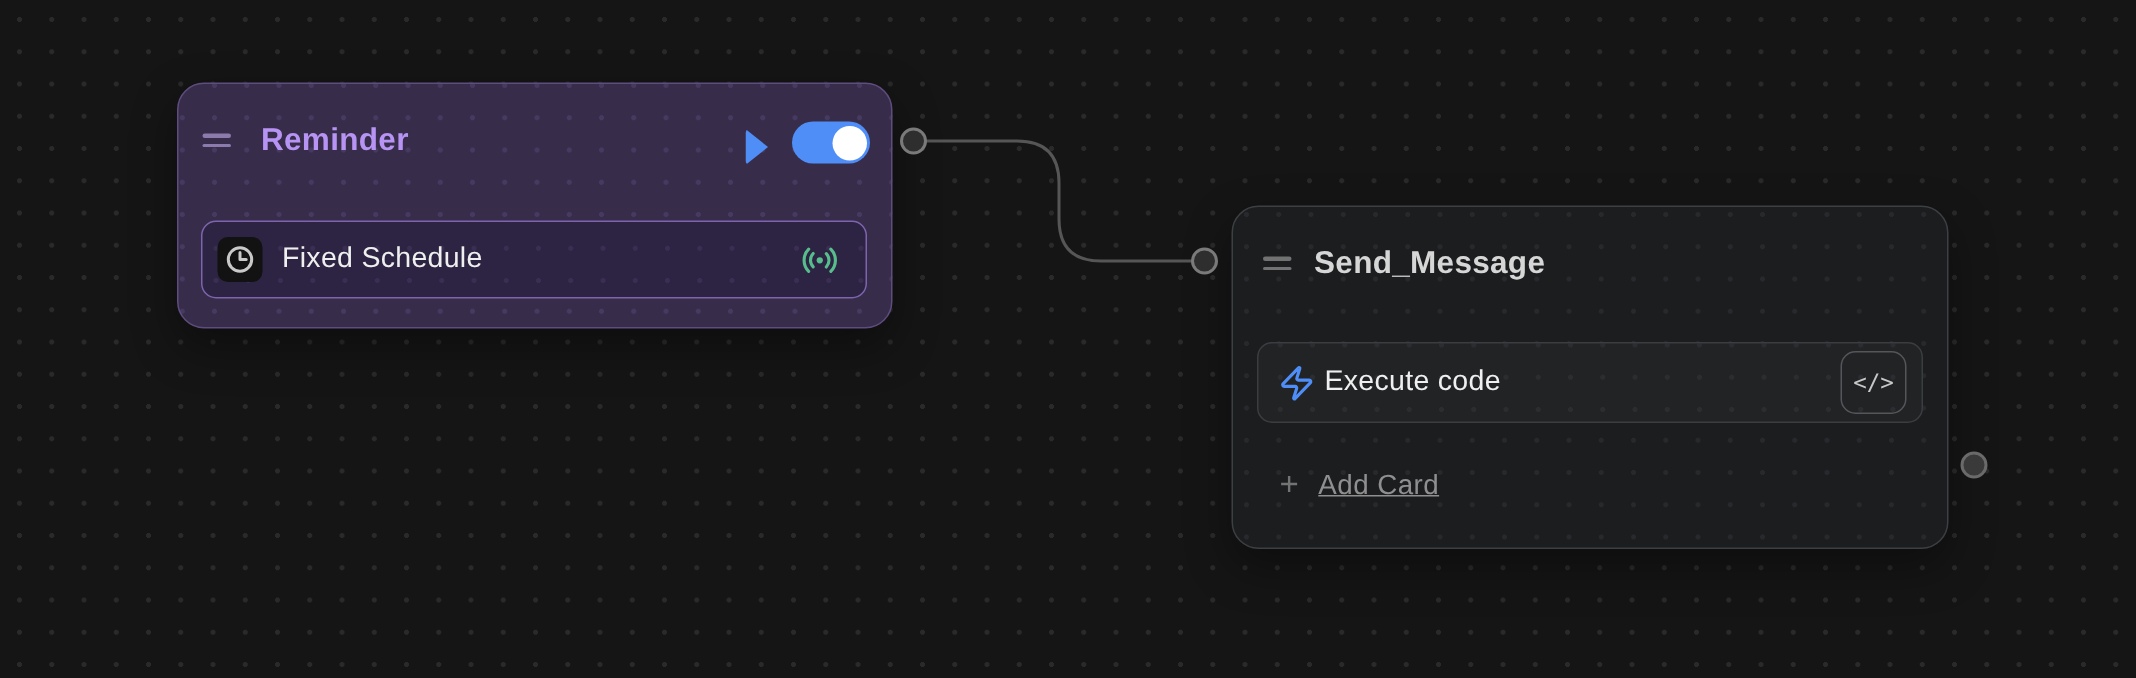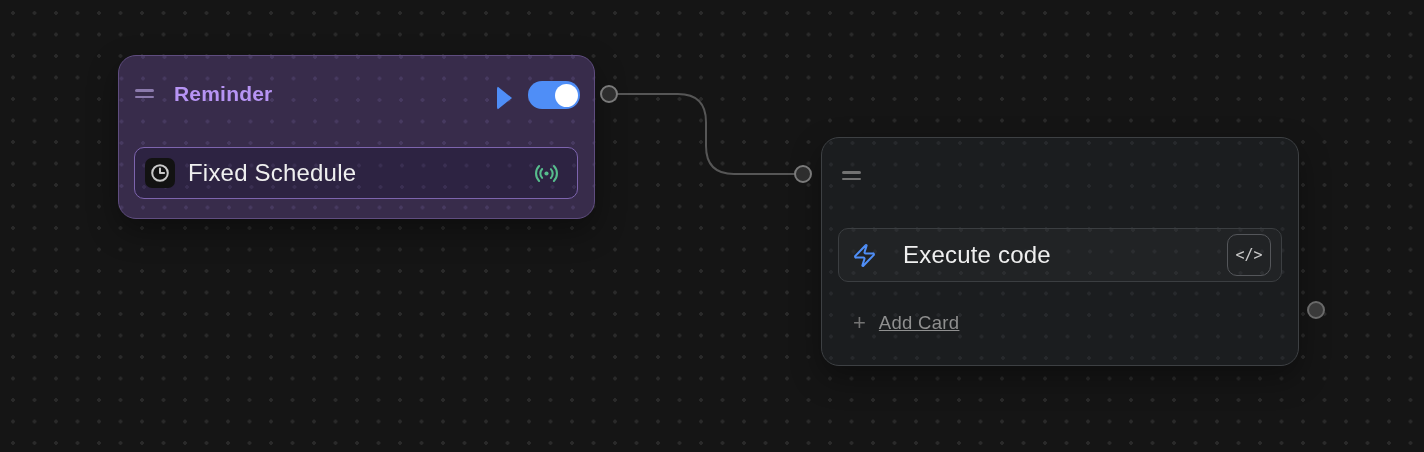--- a/index.html
+++ b/index.html
@@ -106,23 +106,23 @@
   }
   .card-execute {
     left: 16px; top: 90px; width: 444px; height: 54px;
     background-color: #212325;
     background-image: radial-gradient(circle, #2b2d30 1.6px, transparent 1.7px);
     background-size: 21.5px 21.5px;
     background-position: 3.75px -9.75px;
     border: 1.5px solid #3b3e41;
     padding: 0 10px 0 13px;
   }
-  .card-label { font-size: 24px; color: #efefef; letter-spacing: 0.2px; }
+  .card-label { font-size: 19px; color: #efefef; letter-spacing: 0.2px; }
   .card-schedule .card-label { margin-left: 13px; }
-  .card-execute .card-label { margin-left: 26px; }
+  .card-execute .card-label { margin-left: 6px; }
   .spacer { flex: 1; }
 
   .icon-block {
     width: 30px; height: 30px; border-radius: 7px;
     background: #121212;
     display: flex; align-items: center; justify-content: center;
     flex: none;
   }
 
   .code-button {
@@ -198,20 +198,21 @@
         </svg>
       </span>
     </div>
   </div>
 
   <div class="node node-send">
     <span class="drag-handle">
         <i></i>
         <i></i>
       </span>
+    <div class="node-title">Send_Message</div>
 
     <div class="card card-execute">
       <span>
         <svg class="glyph" width="25" height="25" viewBox="0 0 24 24" fill="none" stroke="#4f8ef7" stroke-width="2" stroke-linecap="round" stroke-linejoin="round">
           <path d="M4 14a1 1 0 0 1-.78-1.63l9.9-10.2a.5.5 0 0 1 .86.46l-1.92 6.02A1 1 0 0 0 13 10h7a1 1 0 0 1 .78 1.63l-9.9 10.2a.5.5 0 0 1-.86-.46l1.92-6.02A1 1 0 0 0 11 14z"></path>
         </svg>
       </span>
       <span class="card-label">Execute code</span>
       <span class="spacer"></span>
       <button class="code-button">

